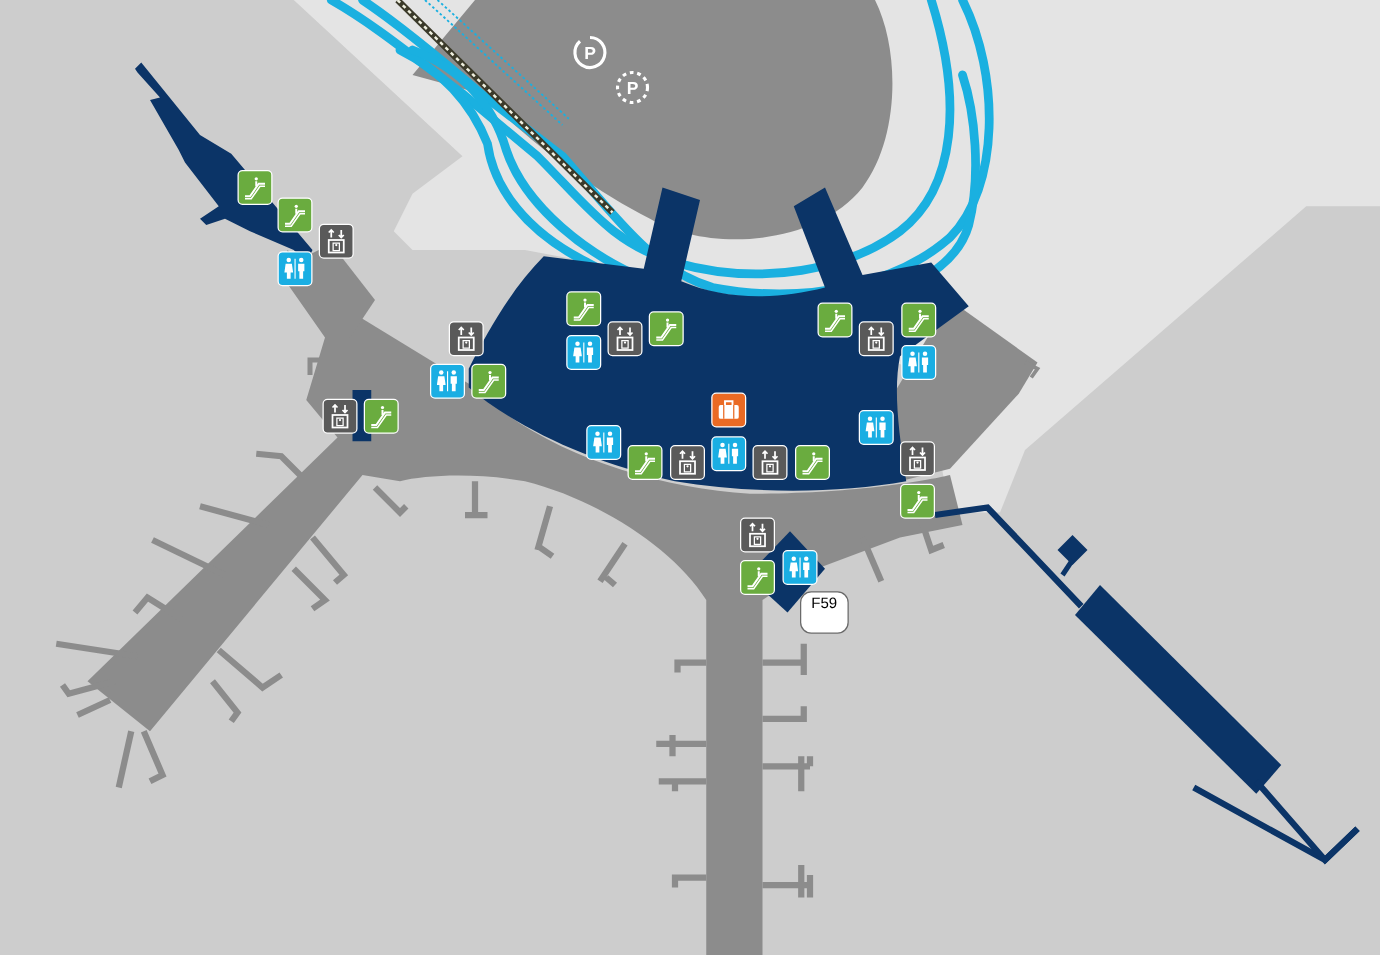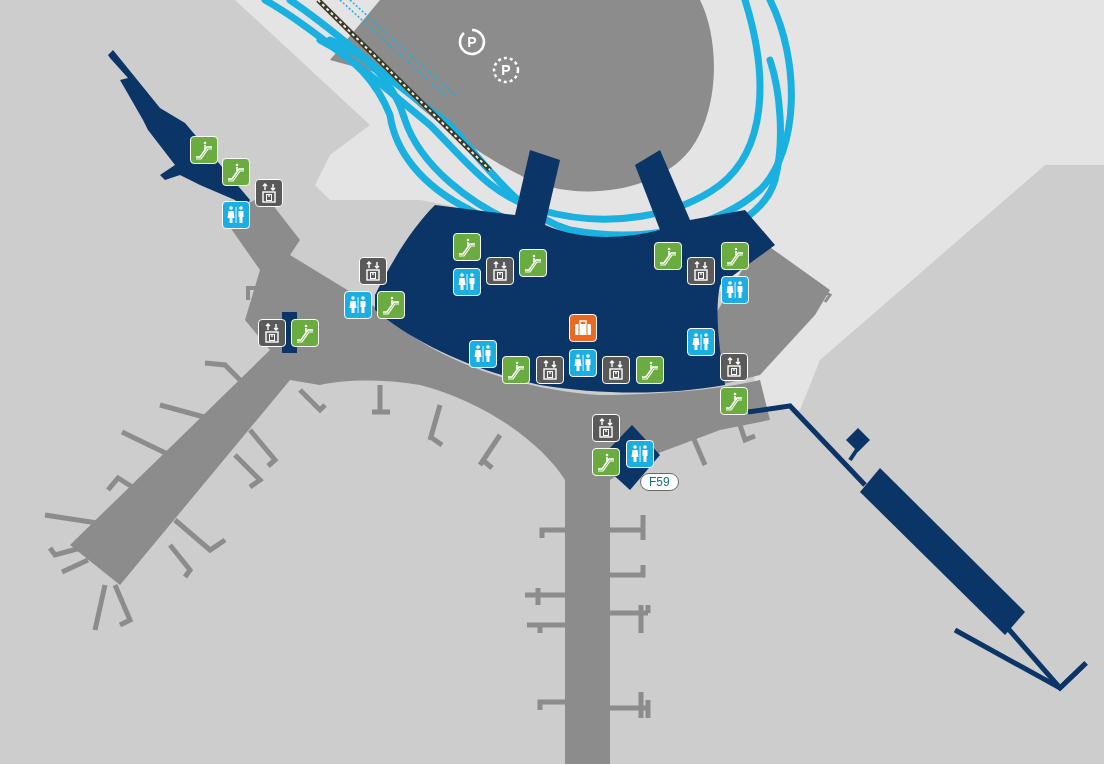--- a/index.html
+++ b/index.html
@@ -1,20 +1,20 @@
 <!DOCTYPE html>
 <html><head>
 <meta charset="utf-8">
 <style>
   html, body { margin: 0; padding: 0; }
   body { width: 1104px; height: 764px; overflow: hidden; background: #cdcdcd; font-family: "Liberation Sans", sans-serif; }
   #map { position: absolute; left: 0; top: 0; width: 1104px; height: 764px; }
   .poi { position: absolute; width: 28px; height: 28px; border-radius: 4px; border: 1.5px solid #ffffff; box-sizing: border-box; display: flex; align-items: center; justify-content: center; cursor: pointer; }
   .poi svg { width: 22px; height: 22px; }
-  .gate-label { position: absolute; height: 18px; padding: 0 8px; border-radius: 9px; border: 1.5px solid #6a6a6a; background: #ffffff; color: #0f766e; font-size: 12px; line-height: 16px; box-sizing: border-box; font-family: "Liberation Sans", sans-serif; cursor: pointer; }
+  .gate-label { position: absolute; height: 34px; padding: 0 8px; border-radius: 9px; border: 1.5px solid #6a6a6a; background: #ffffff; color: #000000; font-size: 12px; line-height: 16px; box-sizing: border-box; font-family: "Liberation Sans", sans-serif; cursor: pointer; }
   .parking { position: absolute; width: 30px; height: 30px; cursor: pointer; }
 </style>
 </head>
 <body>
 
 <svg id="map" viewBox="0 0 1104 764" xmlns="http://www.w3.org/2000/svg">
 
   <rect x="0" y="0" width="1104" height="764" fill="#cdcdcd"></rect>
 
   <path fill="#e4e4e4" d="M235,0 L1104,0 L1104,165 L1045,165 L820,360 L800,410 L760,410 L740,300 L580,230 L420,200 L330,200 L315,185 L330,155 L370,125 Z"></path>

